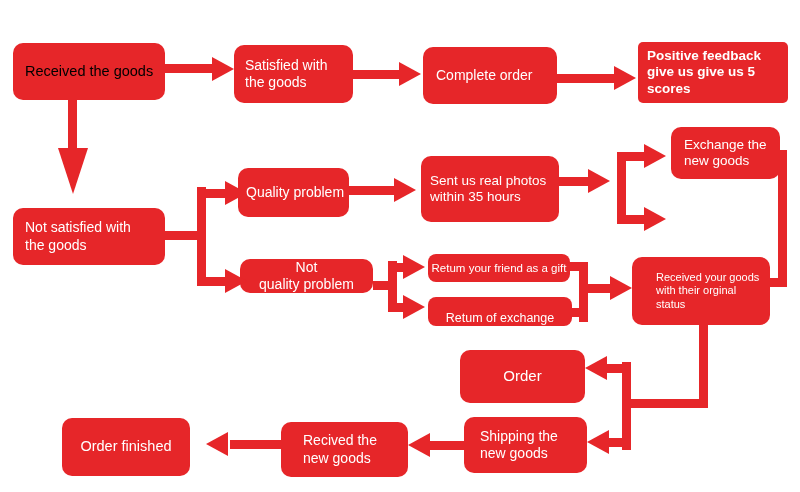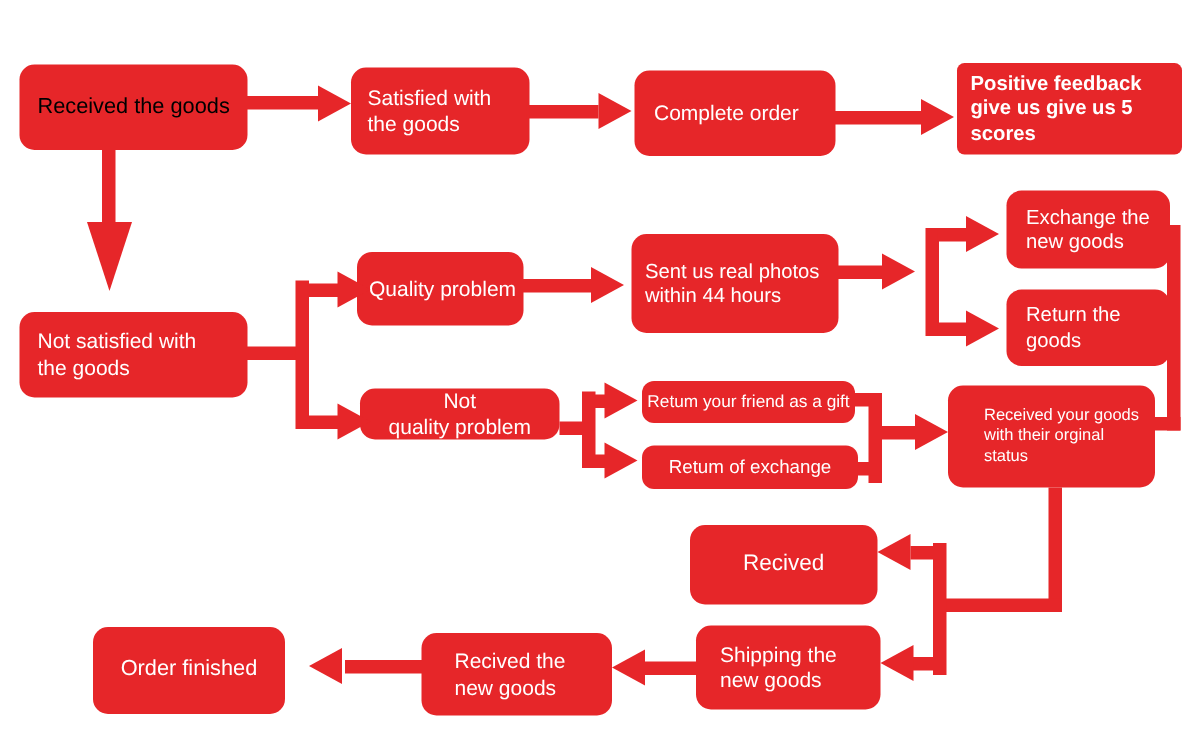--- a/index.html
+++ b/index.html
@@ -35,21 +35,21 @@
   #b2 {left:234px; top:45px;  width:119px;height:58px;padding-left:11px;}
   #b3 {left:423px; top:47px;  width:134px;height:57px;padding-left:13px;}
   #b4 {left:638px; top:42px;  width:150px;height:61px;padding-left:9px;font-size:13.5px;}
   #b5 {left:671px; top:127px; width:109px;height:52px;padding-left:13px;font-size:13.5px;align-items:center;}
   #b6 {left:671px; top:193px; width:109px;height:51px;padding-left:13px;font-size:13.5px;}
   #b7 {left:238px; top:168px; width:111px;height:49px;padding-left:8px;}
   #b8 {left:421px; top:156px; width:138px;height:66px;padding-left:9px;font-size:13.5px;}
   #b9 {left:13px;  top:208px; width:152px;height:57px;padding-left:12px;}
   #b10{left:240px; top:259px; width:133px;height:34px;font-size:14px;}
   #b11{left:428px; top:254px; width:142px;height:28px;font-size:11.5px;}
-  #b12{left:428px; top:297px; width:144px;height:29px;font-size:12.5px;}
+  #b12{left:428px; top:297px; width:144px;height:29px;font-size:12.5px;align-items:flex-end;}
   #b13{left:632px; top:257px; width:138px;height:68px;padding-left:24px;font-size:11px;}
   #b14{left:460px; top:350px; width:125px;height:53px;font-size:15px;}
   #b15{left:464px; top:417px; width:123px;height:56px;padding-left:16px;}
   #b16{left:281px; top:422px; width:127px;height:55px;padding-left:22px;}
   #b17{left:62px;  top:418px; width:128px;height:58px;font-size:14.5px;}
 </style>
 </head>
 <body>
 
 <div id="canvas">
@@ -66,30 +66,26 @@
     </div>
   <div class="box sq" id="b4">
       <span>Positive feedback
 give us give us 5
 scores</span>
     </div>
   <div class="box" id="b5">
       <span>Exchange the
 new goods</span>
     </div>
-  <div class="box" id="b6">
-      <span>Return the
-goods</span>
-    </div>
   <div class="box" id="b7">
       <span>Quality problem</span>
     </div>
   <div class="box" id="b8">
       <span>Sent us real photos
-within 44 hours</span>
+within 35 hours</span>
     </div>
   <div class="box" id="b9">
       <span>Not satisfied with
 the goods</span>
     </div>
   <div class="box ctr" id="b10">
       <span>Not
 quality problem</span>
     </div>
   <div class="box ctr pill" id="b11">
@@ -97,21 +93,21 @@
     </div>
   <div class="box ctr pill" id="b12">
       <span>Retum of exchange</span>
     </div>
   <div class="box" id="b13">
       <span>Received your goods
 with their orginal
 status</span>
     </div>
   <div class="box ctr" id="b14">
-      <span>Recived</span>
+      <span>Order</span>
     </div>
   <div class="box" id="b15">
       <span>Shipping the
 new goods</span>
     </div>
   <div class="box" id="b16">
       <span>Recived the
 new goods</span>
     </div>
   <div class="box ctr" id="b17">

